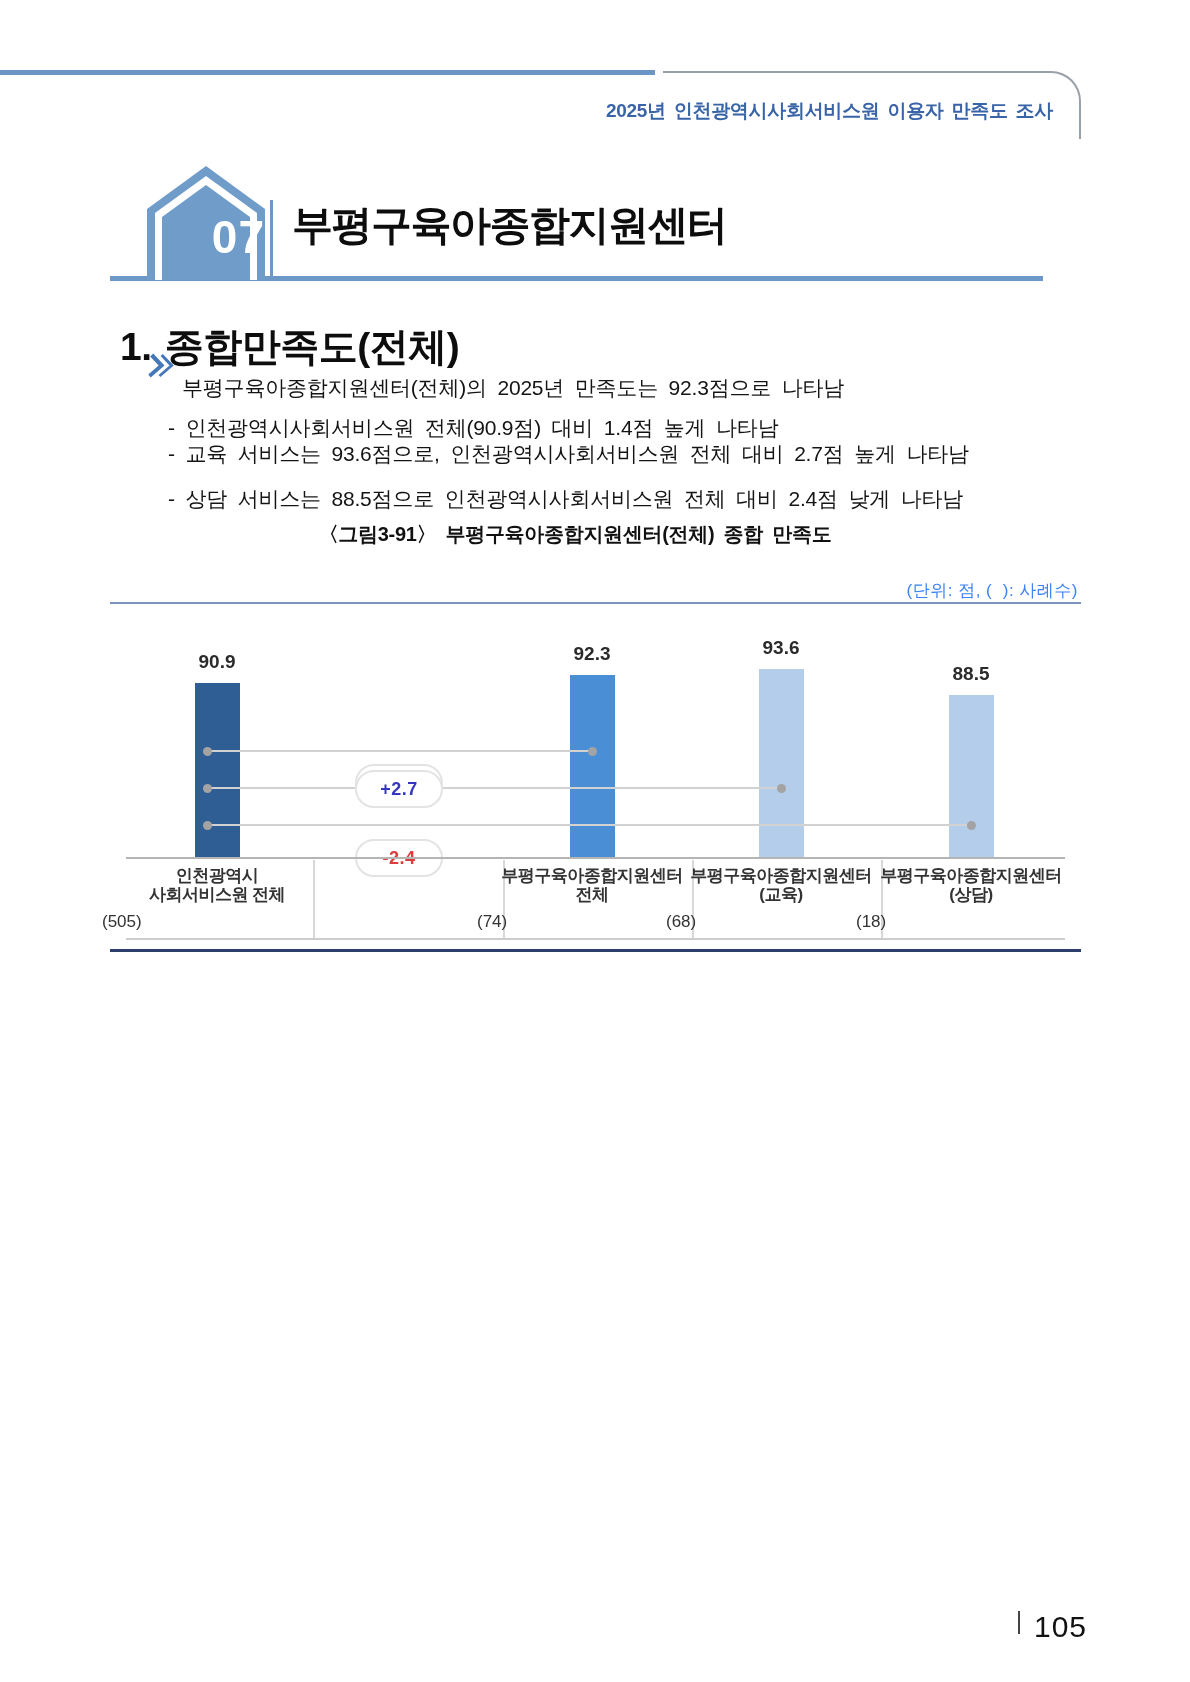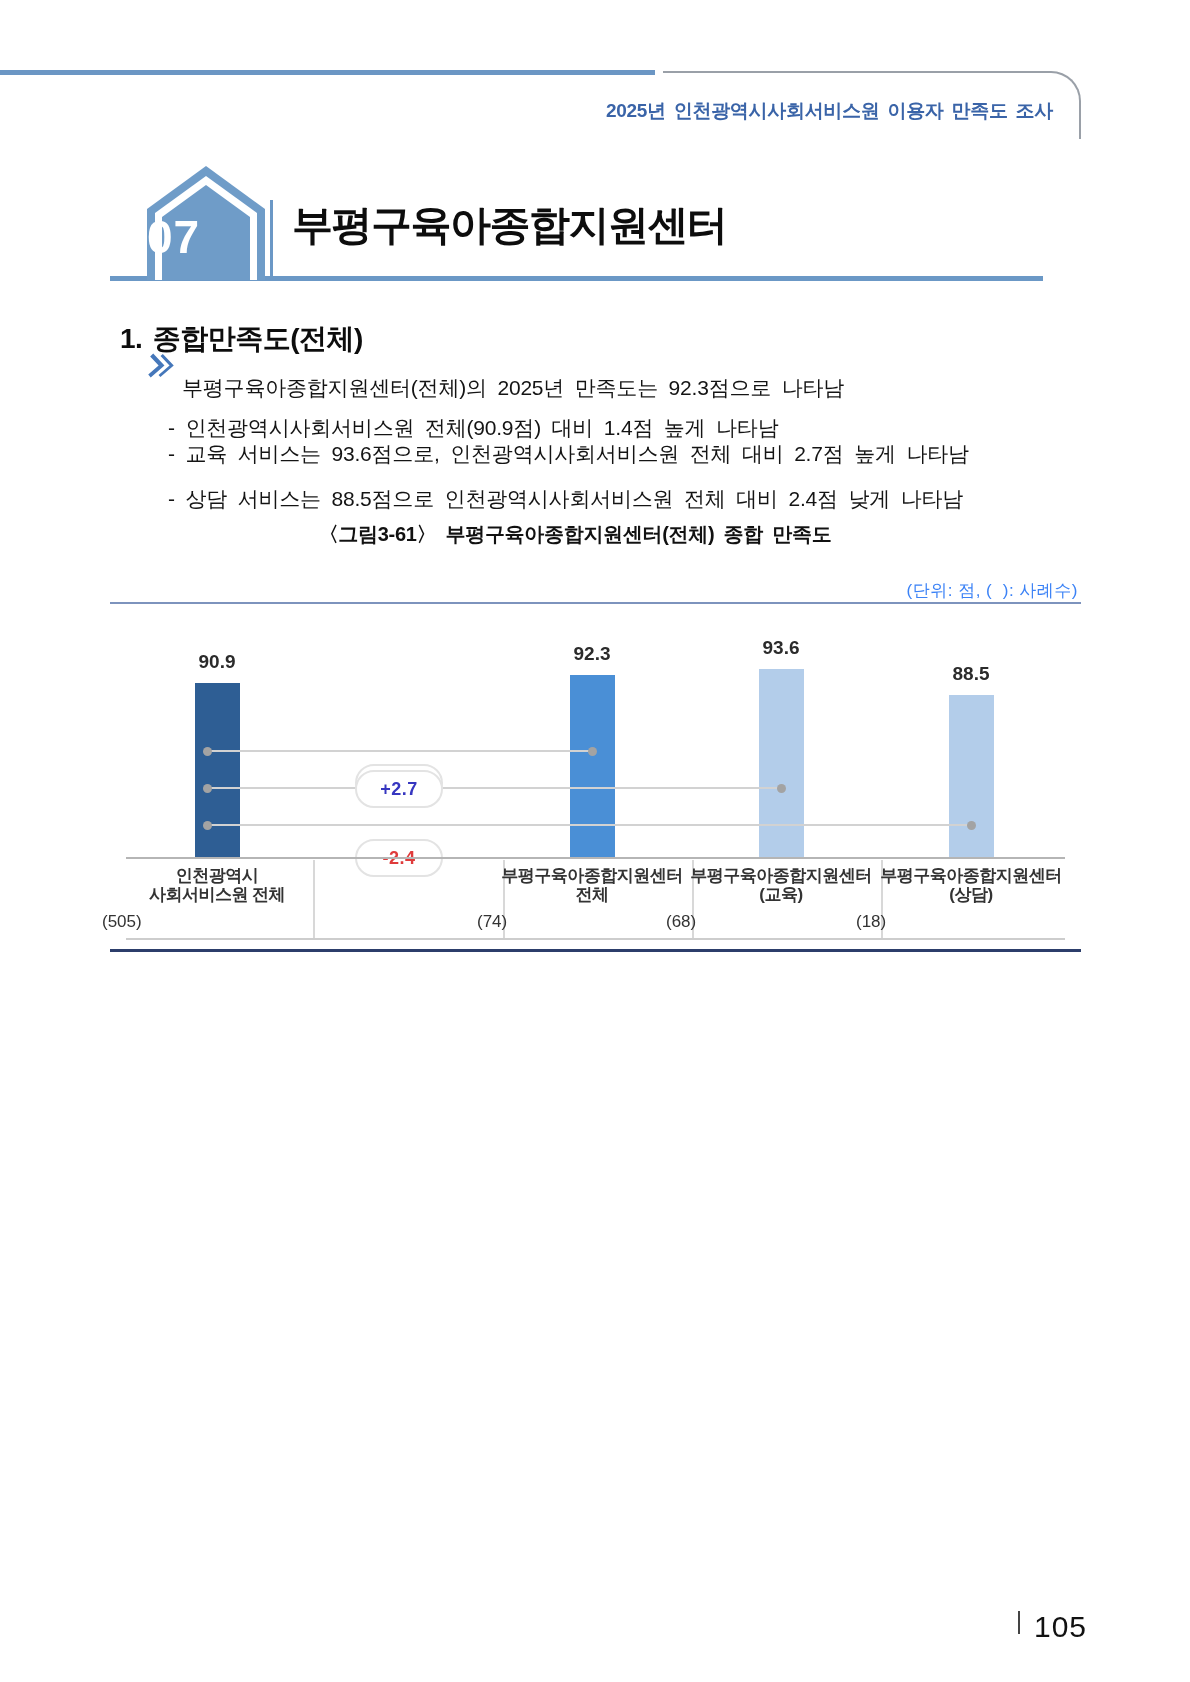--- a/index.html
+++ b/index.html
@@ -18,31 +18,31 @@
     border-top-right-radius:30px;
   }
   .header-note{
     top:98px;right:137px;font-size:19px;font-weight:700;color:#3a64a8;
     letter-spacing:-0.3px;word-spacing:3px;
   }
   
   .banner-line{left:110px;top:276px;width:933px;height:5px;background:#6b98c6;}
   .house{left:147px;top:166px;}
   .chapter-number{
-    left:147px;top:210px;width:118px;text-align:left;
+    left:147px;top:210px;width:118px;text-align:right;
     font-size:46px;font-weight:700;color:#ffffff;letter-spacing:1px;
   }
   .title-sep{left:270px;top:200px;width:3px;height:76px;background:#6b98c6;}
   .chapter-title{
     left:292px;top:198px;font-size:41px;font-weight:800;color:#0d0d0d;
     letter-spacing:-1.5px;
   }
   
   .section-heading{
-    left:120px;top:320px;font-size:28px;font-weight:800;color:#0d0d0d;
+    left:120px;top:320px;font-size:39px;font-weight:800;color:#0d0d0d;
     letter-spacing:-0.5px;word-spacing:3px;
   }
   .bullet-icon{left:146px;top:352px;}
   .bullet-main{
     left:182px;top:354px;font-size:21px;font-weight:500;color:#141414;
     letter-spacing:-0.2px;word-spacing:5px;margin-top:20px;
   }
   .sub-bullet{
     left:168px;font-size:21px;font-weight:500;color:#141414;
     letter-spacing:-0.2px;word-spacing:5px;
@@ -118,21 +118,21 @@
     <g transform="skewX(-6)" fill="none" stroke="#4577ba" stroke-width="4" stroke-linejoin="miter">
       <polyline points="6,3 17,13.5 6,24"></polyline>
       <polyline points="16,3 27,13.5 16,24" stroke-width="3"></polyline>
     </g>
   </svg>
   <div class="abs bullet-main">부평구육아종합지원센터(전체)의 2025년 만족도는 92.3점으로 나타남</div>
   <div class="abs sub-bullet sub-1">- 인천광역시사회서비스원 전체(90.9점) 대비 1.4점 높게 나타남</div>
   <div class="abs sub-bullet sub-2">- 교육 서비스는 93.6점으로, 인천광역시사회서비스원 전체 대비 2.7점 높게 나타남</div>
   <div class="abs sub-bullet sub-3">- 상담 서비스는 88.5점으로 인천광역시사회서비스원 전체 대비 2.4점 낮게 나타남</div>
 
-  <div class="abs figure-caption">〈그림3-61〉 부평구육아종합지원센터(전체) 종합 만족도</div>
+  <div class="abs figure-caption">〈그림3-91〉 부평구육아종합지원센터(전체) 종합 만족도</div>
   <div class="abs unit-note">(단위: 점, (  ): 사례수)</div>
   <div class="abs chart-top-rule"></div>
 
   <div class="abs bar bar-1" style="height: 176px; top: 683px; background: rgb(46, 94, 148);"></div>
   <div class="abs bar bar-2" style="height: 184px; top: 675px; background: rgb(74, 143, 214);"></div>
   <div class="abs bar bar-3" style="height: 190px; top: 669px; background: rgb(179, 205, 234);"></div>
   <div class="abs bar bar-4" style="height: 164px; top: 695px; background: rgb(179, 205, 234);"></div>
 
   <div class="abs bar-value bv-1" style="top: 651px;">90.9</div>
   <div class="abs bar-value bv-2" style="top: 643px;">92.3</div>

